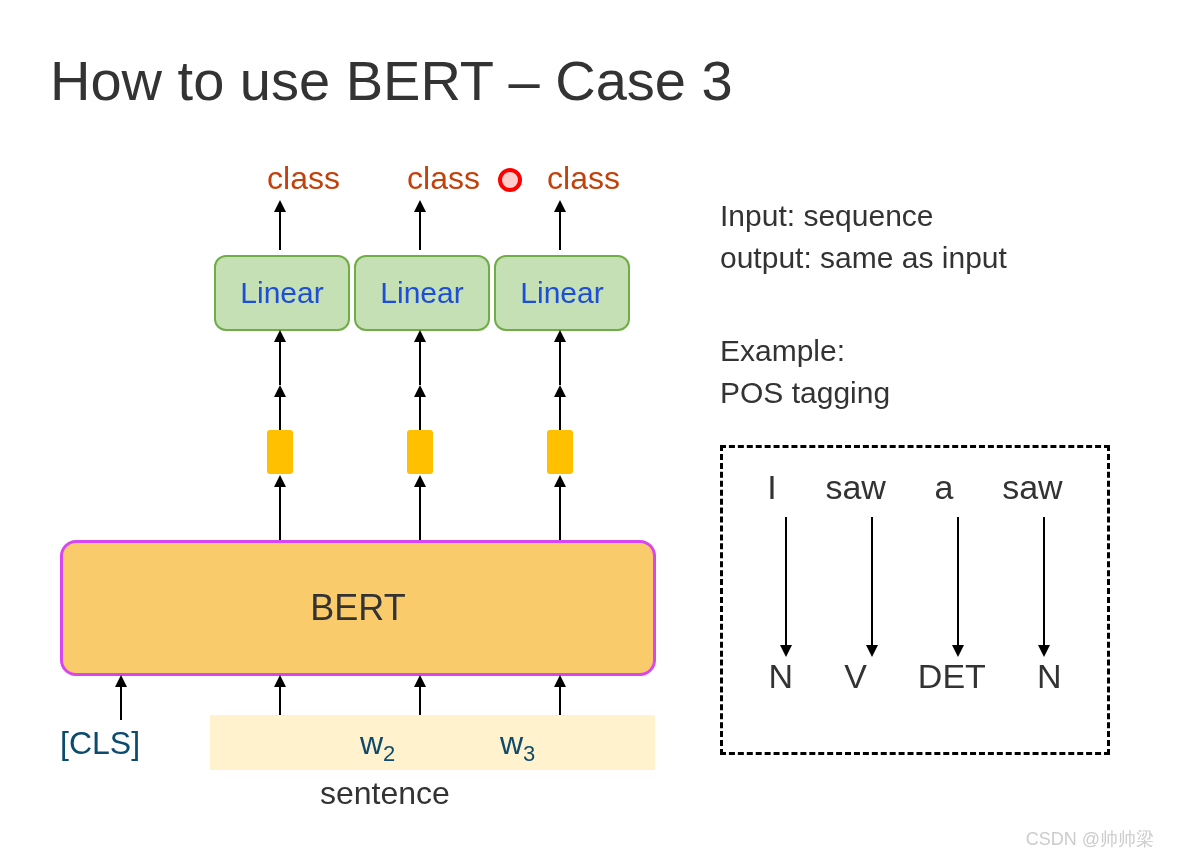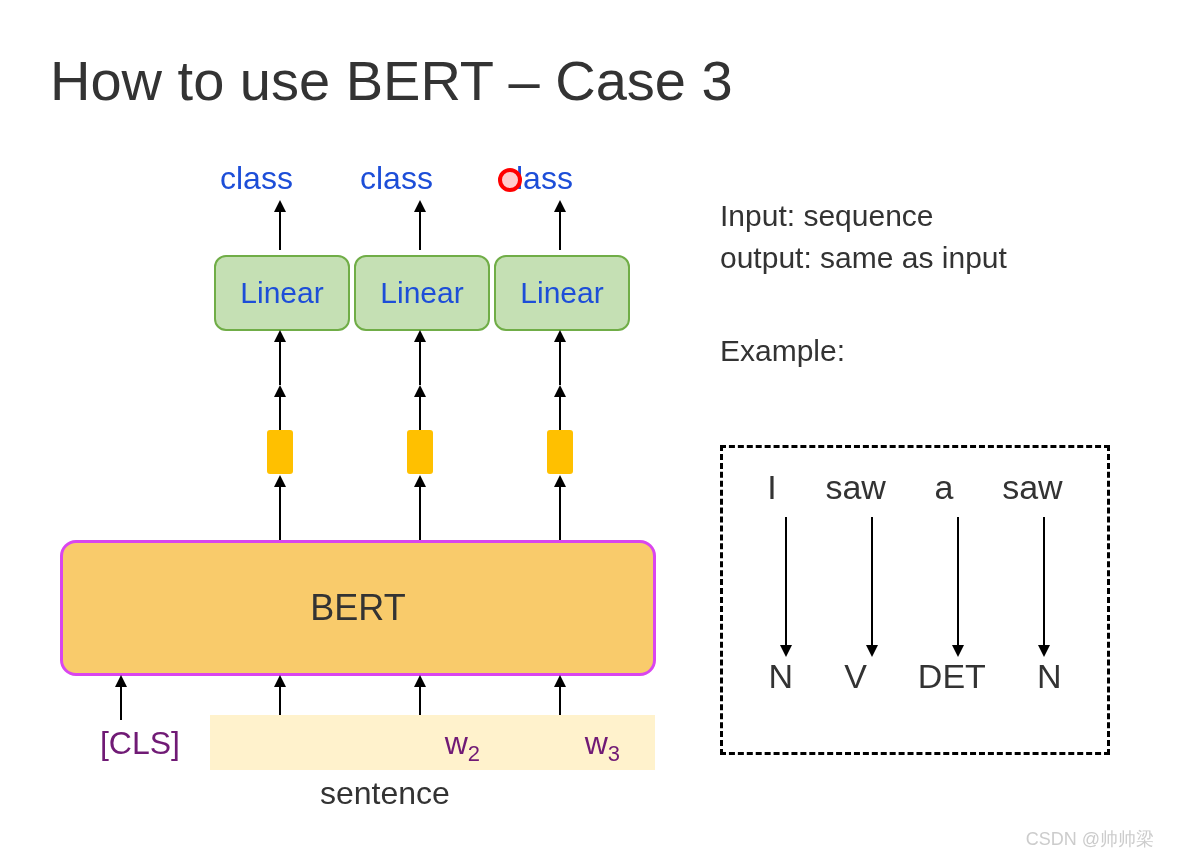--- a/index.html
+++ b/index.html
@@ -22,22 +22,22 @@
   .diagram {
     position: absolute;
     left: 50px;
     top: 160px;
     width: 620px;
     height: 660px;
   }
   .class-label {
     position: absolute;
     font-size: 32px;
-    color: #1d4ed8;
-    text-align: left;
+    color: #c2410c;
+    text-align: right;
     width: 120px;
   }
   .arrow {
     position: absolute;
     width: 2px;
     background: #000;
   }
   .arrow::before {
     content: "";
     position: absolute;
@@ -83,23 +83,23 @@
     justify-content: center;
   }
   .bert-text {
     font-size: 36px;
     font-weight: 400;
     color: #333;
   }
   .input-label {
     position: absolute;
     font-size: 32px;
-    text-align: right;
+    text-align: left;
     width: 120px;
-    color: #701a75;
+    color: #0c4a6e;
   }
   .sub {
     font-size: 22px;
     vertical-align: sub;
   }
   .sentence-box {
     position: absolute;
     left: 160px;
     top: 555px;
     width: 445px;
@@ -228,20 +228,21 @@
 
   <div class="sentence-label">sentence</div>
 </div>
 
 <div class="right-text" style="top:195px;">
   <div>Input: sequence</div>
   <div>output: same as input</div>
 </div>
 <div class="right-text" style="top:330px;">
   <div>Example:</div>
+  <div>POS tagging</div>
 </div>
 
 <div class="example-box">
   <div class="ex-row">
     <span>I</span>
     <span>saw</span>
     <span>a</span>
     <span>saw</span>
   </div>
   <div class="ex-arrows">

